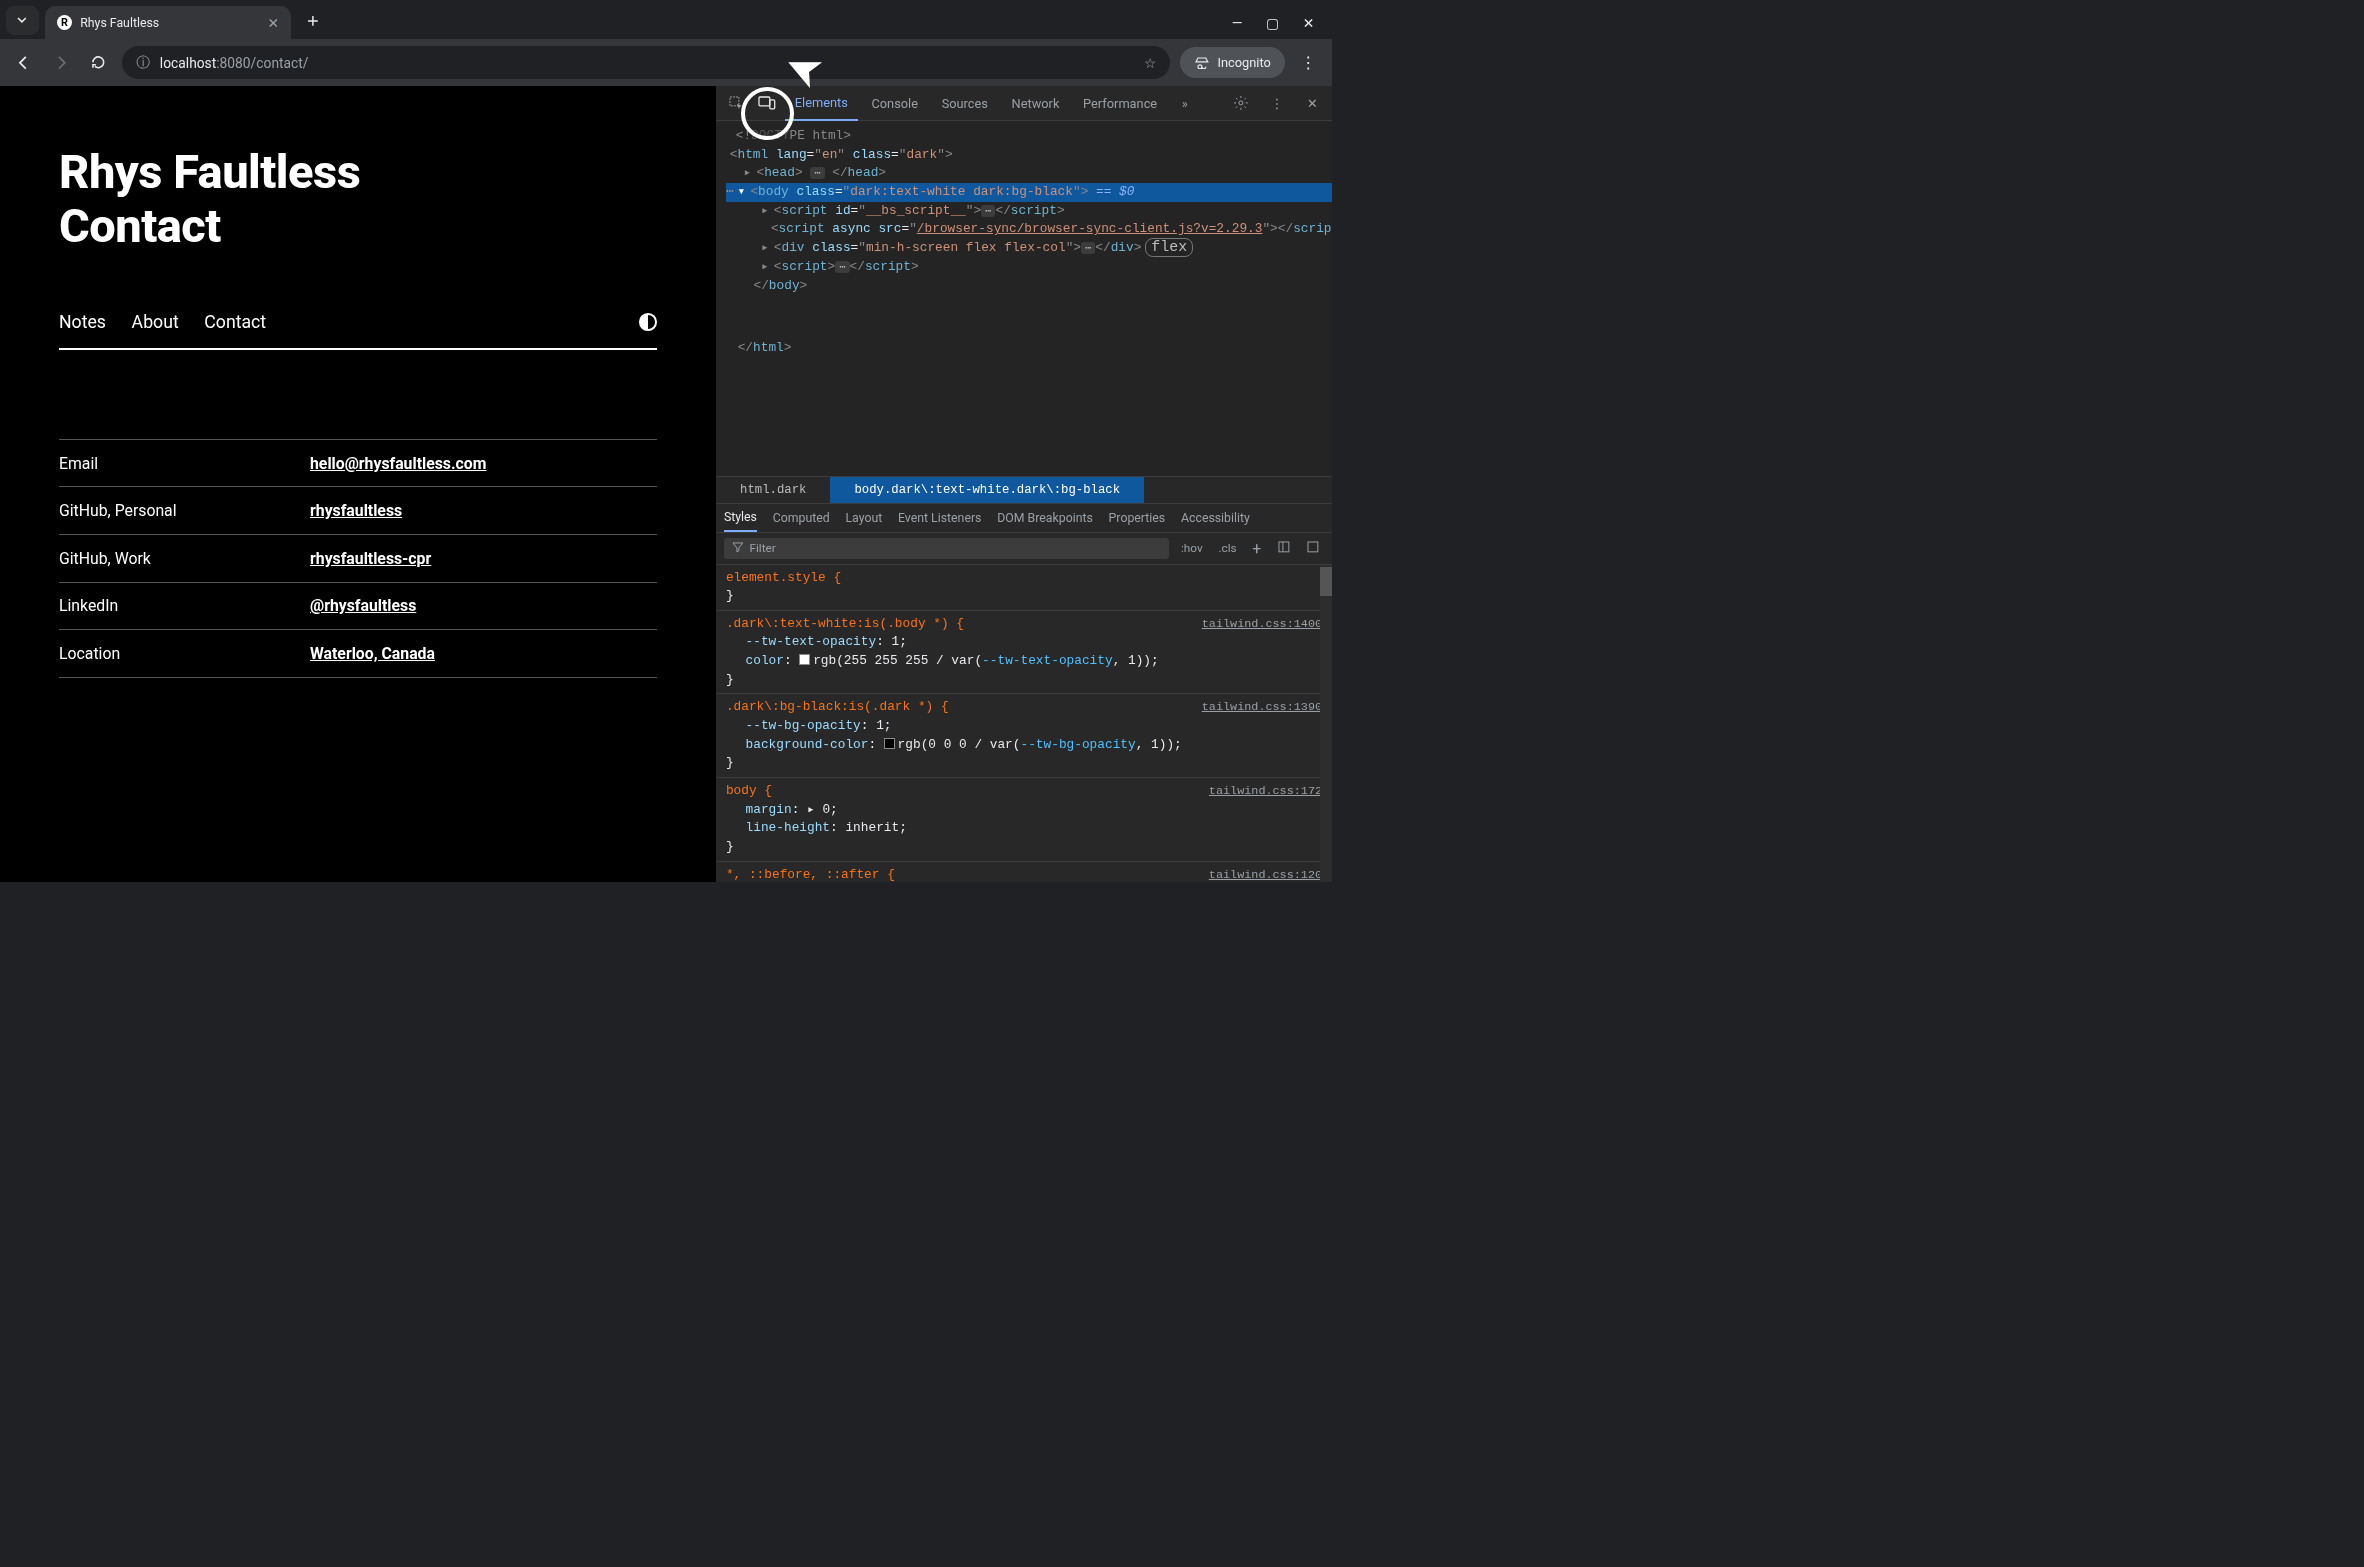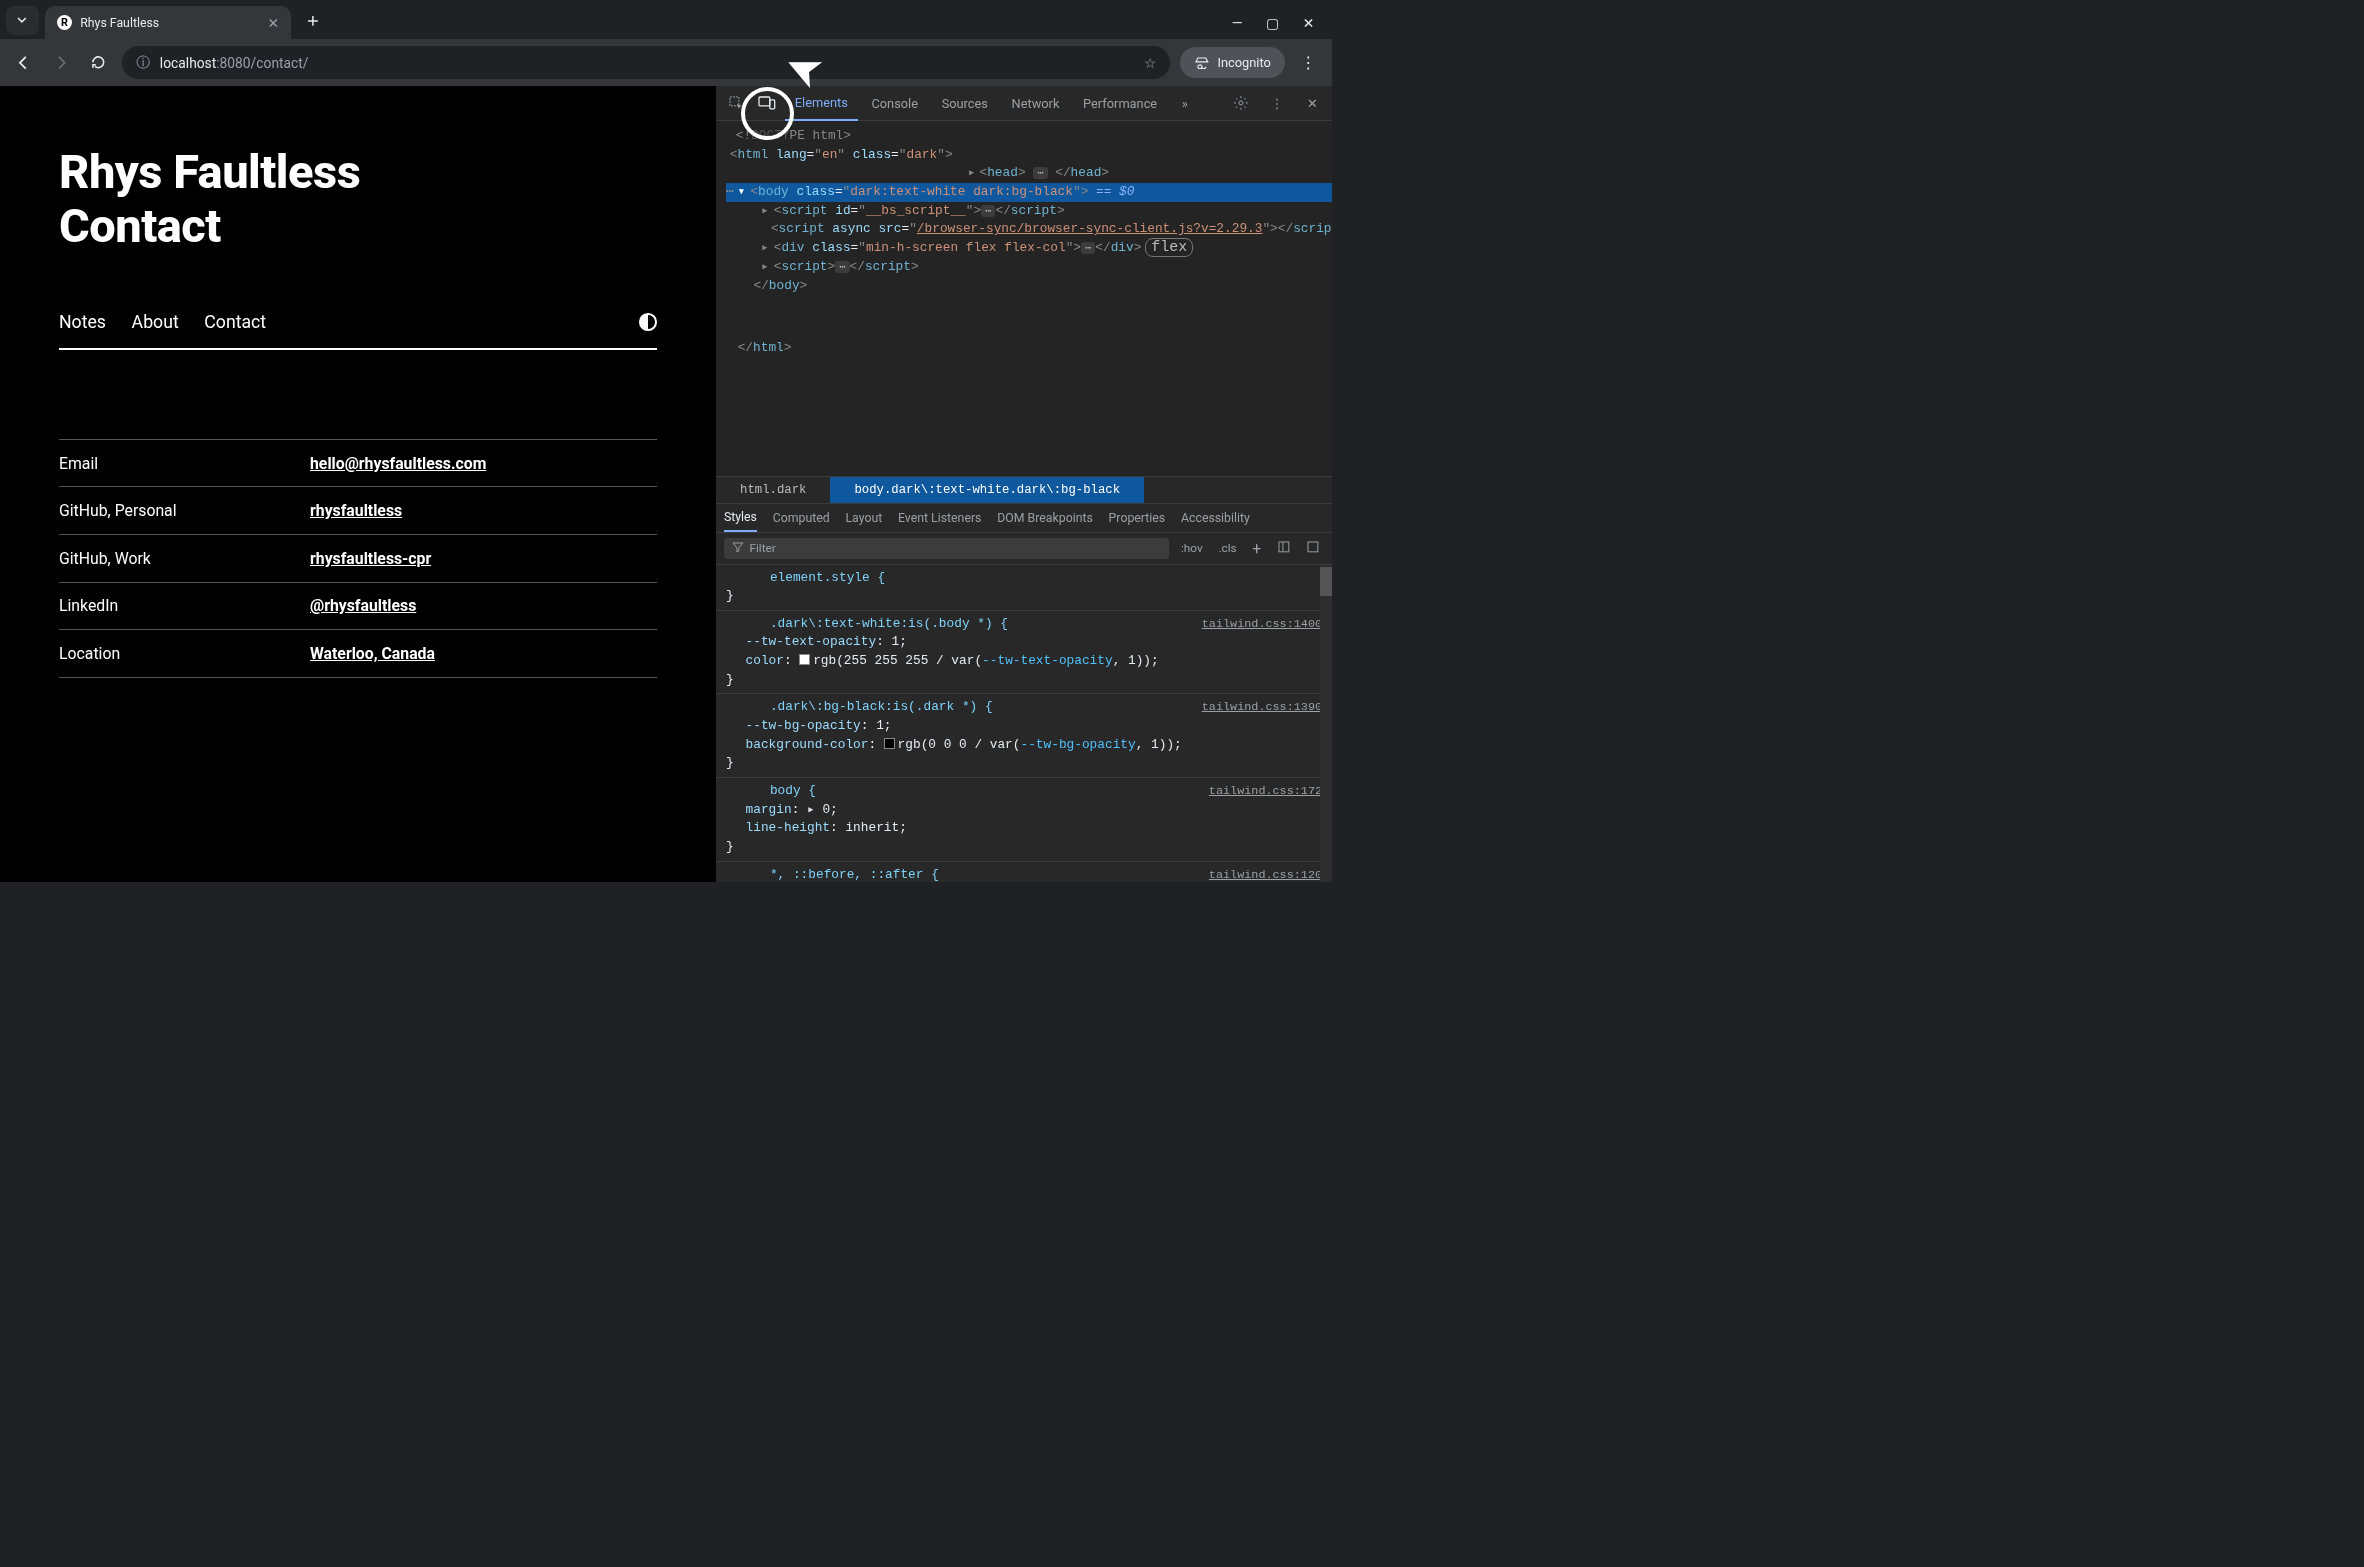--- a/index.html
+++ b/index.html
@@ -70,21 +70,21 @@
 
 .st-filter { height:31.5px; display:flex; align-items:center; padding:0 7.9px; gap:7.9px; background:#282828; border-bottom:1px solid #3c3c3c; font-size:11.8px;}
 .st-filter .box { flex:1; background:#3c3c3c; border-radius:3px; height:21.7px; display:flex;align-items:center; gap:5.9px; padding:0 7.9px;}
 .st-filter .ico {color:#9aa0a6;}
 .st-filter .mini { color:#9aa0a6; padding:0 3.9px;}
 
 .cssp { flex:1; overflow:hidden; font-size:12.8px; line-height:18.7px;}
 .rule { border-bottom:1px solid #3c3c3c; padding:3.9px 9.9px; position:relative;}
 .rule .src { position:absolute; right:9.9px; top:3.9px; color:#9aa0a6; text-decoration:underline; font-size:11.8px;}
 .prop { padding-left:19.7px;}
-.ck-prop{color:#9bdcfe;} .ck-var{color:#4fc1ff;} .ck-sel{color:#7dd3fc;margin-left:44px;}
+.ck-prop{color:#9bdcfe;} .ck-var{color:#4fc1ff;} .ck-sel{color:#f97316;}
 .swatch { display:inline-block; width:10.8px;height:10.8px;border:1px solid #888; vertical-align:-1px; margin-right:3px;}
 .sw-white{background:#fff;} .sw-black{background:#000;}
 
 .annot { position:absolute; left:741px; top:87px; pointer-events:none;}
 .annot .circle { width:53px;height:53px;border:4.9px solid #fff; border-radius:50%;}
 .annot .arrow { position:absolute; left:43px; top:-43px; font-size:45px; color:#fff; transform:rotate(205deg);}
 
 .sbar { position:absolute; right:0; top:0; width:11.8px; background:#2d2d2d;}
 .sbar .thumb{ background:#555; width:11.8px;}
 </style>
@@ -209,21 +209,21 @@
             </svg>
         </div>
         <div class="dt-ico">⋮</div>
         <div class="dt-ico">✕</div>
       </div>
     </div>
 
     <div class="domtree mono">
       <div class="ln tk-p" style="padding-left:9.9px;">&lt;!<span style="color:#555">DOCTY</span>PE html&gt;</div>
       <div class="ln" style="padding-left:3.9px;"><span class="tk-p">&lt;</span><span class="tk-tag">html</span> <span class="tk-attr">lang</span>=<span class="tk-p">"</span><span class="tk-str">en</span><span class="tk-p">"</span> <span class="tk-attr">class</span>=<span class="tk-p">"</span><span class="tk-str">dark</span><span class="tk-p">"&gt;</span></div>
-      <div class="ln" style="padding-left:17.7px;text-align:center;"><span class="tri">▸</span><span class="tk-p">&lt;</span><span class="tk-tag">head</span><span class="tk-p">&gt;</span> <span class="ell">⋯</span> <span class="tk-p">&lt;/</span><span class="tk-tag">head</span><span class="tk-p">&gt;</span></div>
+      <div class="ln" style="padding-left:17.7px;"><span class="tri">▸</span><span class="tk-p">&lt;</span><span class="tk-tag">head</span><span class="tk-p">&gt;</span> <span class="ell">⋯</span> <span class="tk-p">&lt;/</span><span class="tk-tag">head</span><span class="tk-p">&gt;</span></div>
       <div class="ln hl" style="padding-left:0;"><span class="dots">⋯</span><span class="tri" style="color:#fff;">▾</span><span class="tk-p">&lt;</span><span class="tk-tag">body</span> <span class="tk-attr">class</span>=<span class="tk-p">"</span><span class="tk-str">dark:text-white dark:bg-black</span><span class="tk-p">"&gt;</span> <span style="color:#8ab4f8;font-style:italic;">== $0</span></div>
       <div class="ln" style="padding-left:35px;"><span class="tri">▸</span><span class="tk-p">&lt;</span><span class="tk-tag">script</span> <span class="tk-attr">id</span>=<span class="tk-p">"</span><span class="tk-str">__bs_script__</span><span class="tk-p">"&gt;</span><span class="ell">⋯</span><span class="tk-p">&lt;/</span><span class="tk-tag">script</span><span class="tk-p">&gt;</span></div>
       <div class="ln" style="padding-left:45px;"><span class="tk-p">&lt;</span><span class="tk-tag">script</span> <span class="tk-attr">async</span> <span class="tk-attr">src</span>=<span class="tk-p">"</span><span class="tk-str" style="text-decoration:underline;">/browser-sync/browser-sync-client.js?v=2.29.3</span><span class="tk-p">"&gt;&lt;/</span><span class="tk-tag">script</span></div>
       <div class="ln" style="padding-left:35px;"><span class="tri">▸</span><span class="tk-p">&lt;</span><span class="tk-tag">div</span> <span class="tk-attr">class</span>=<span class="tk-p">"</span><span class="tk-str">min-h-screen flex flex-col</span><span class="tk-p">"&gt;</span><span class="ell">⋯</span><span class="tk-p">&lt;/</span><span class="tk-tag">div</span><span class="tk-p">&gt;</span><span class="flexbadge">flex</span></div>
       <div class="ln" style="padding-left:35px;"><span class="tri">▸</span><span class="tk-p">&lt;</span><span class="tk-tag">script</span><span class="tk-p">&gt;</span><span class="ell">⋯</span><span class="tk-p">&lt;/</span><span class="tk-tag">script</span><span class="tk-p">&gt;</span></div>
       <div class="ln" style="padding-left:27.6px;"><span class="tk-p">&lt;/</span><span class="tk-tag">body</span><span class="tk-p">&gt;</span></div>
       <div class="ln" style="padding-left:11.8px;margin-top:44px;"><span class="tk-p">&lt;/</span><span class="tk-tag">html</span><span class="tk-p">&gt;</span></div>
     </div>
 
     <div class="dt-crumb mono">

